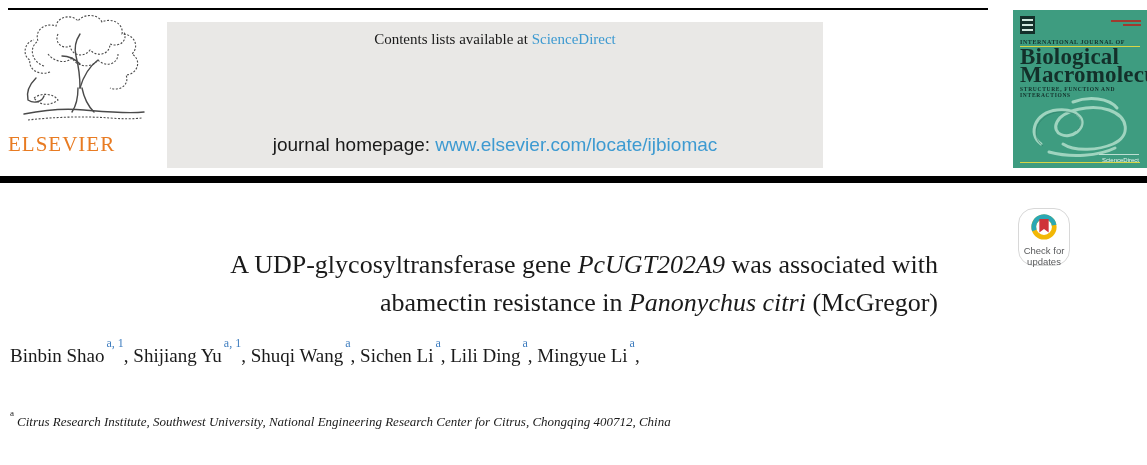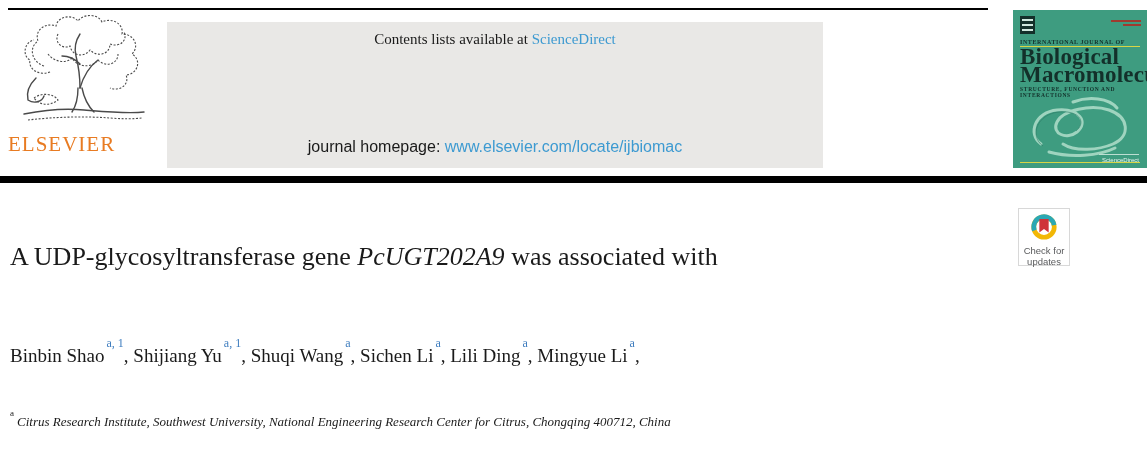--- a/index.html
+++ b/index.html
@@ -18,21 +18,21 @@
   .logo-word{font-family:"Liberation Serif",serif;font-size:21px;letter-spacing:1px;
              color:var(--elsevier-orange);margin-top:2px;}
 
   
   .banner{position:absolute;left:167px;top:22px;width:656px;height:146px;background:var(--banner-gray);
           text-align:center;}
   .contents-line{position:absolute;top:9px;left:0;width:100%;font-size:15px;}
   .link{color:var(--link-blue);text-decoration:none;cursor:pointer;}
   .journal-title{position:absolute;top:50px;left:0;width:100%;font-size:28px;}
   .homepage-line{position:absolute;bottom:12px;left:0;width:100%;
-                 font-family:"Liberation Sans",sans-serif;font-size:16px;}
+                 font-family:"Liberation Sans",sans-serif;font-size:19px;}
 
   
   .cover{position:absolute;left:1013px;top:10px;width:134px;height:158px;background:var(--cover-green);
          overflow:hidden;font-family:"Liberation Serif",serif;}
   .cover-minilogo{position:absolute;left:7px;top:6px;width:15px;height:18px;background:var(--cover-ink);}
   .cover-minilogo i{display:block;height:2px;background:#cfe8de;margin:3px 2px 0 2px;}
   .vol-lines{position:absolute;right:6px;top:8px;text-align:right;}
   .vol-lines i{display:block;height:2px;margin-top:2px;background:var(--cover-red);}
   .vol-lines i.l1{width:30px;margin-left:auto;}
   .vol-lines i.l2{width:18px;margin-left:auto;}
@@ -45,31 +45,31 @@
                   color:var(--cover-ink);font-weight:bold;}
   .cover-ribbon{position:absolute;left:0;top:84px;}
   .ribbon-stroke{stroke:var(--cover-ribbon);fill:none;stroke-width:3;stroke-linecap:round;}
   .ribbon-shadow{stroke:#2E7D68;fill:none;stroke-width:1;opacity:.6;}
   .cover-brand{position:absolute;right:8px;top:147px;font-size:6px;color:#eaf5f0;
                font-family:"Liberation Sans",sans-serif;}
   .cover-brand-rule{position:absolute;right:8px;top:144px;width:40px;height:1px;background:#bcded2;}
 
   
   .crossmark{position:absolute;left:1018px;top:208px;width:50px;height:56px;background:#fff;
-             border:1px solid #d8d8d8;border-radius:0;text-align:center;cursor:pointer;
+             border:1px solid #d8d8d8;border-radius:16px;text-align:center;cursor:pointer;
              font-family:"Liberation Sans",sans-serif;}
   .crossmark svg{margin-top:4px;}
   .cm-ring-yellow{stroke:var(--crossmark-yellow);fill:none;}
   .cm-ring-teal{stroke:var(--crossmark-teal);fill:none;}
   .cm-flag{fill:var(--crossmark-red);}
   .cm-text{font-size:9.5px;line-height:10.5px;color:var(--badge-text);margin-top:1px;}
 
   
   .article-title{position:absolute;left:10px;top:238px;width:920px;font-size:26px;line-height:38px;
-                 font-weight:normal;margin:0;}
+                 font-weight:normal;margin:8px;text-align:right;}
   .italic{font-style:italic;}
   .authors{position:absolute;left:10px;top:336px;width:980px;font-size:19px;line-height:31px;}
   .author-sup{color:var(--sup-blue);font-size:12px;position:relative;top:-8px;margin-left:2px;}
   .affiliations{position:absolute;left:10px;top:408px;width:1010px;font-size:13px;font-style:italic;
                 line-height:20px;}
   .aff-sup{font-size:9px;position:relative;top:-5px;font-style:normal;margin-right:3px;}
 </style>
 </head>
 <body>
 
@@ -139,20 +139,21 @@
       <path class="cm-flag" d="M10,6.5 L20,6.5 L20,21 L15,17.2 L10,21 Z"></path>
     </svg>
     <div class="cm-text">
       <div>Check for</div>
       <div>updates</div>
     </div>
   </div>
 
   <h1 class="article-title">
     <div><span>A UDP-glycosyltransferase gene </span><span class="italic">PcUGT202A9</span><span> was associated with</span></div>
+    <div><span>abamectin resistance in </span><span class="italic">Panonychus citri</span><span> (McGregor)</span></div>
   </h1>
 
   <div class="authors">
     <div>
       <span>Binbin Shao</span><sup class="author-sup">a, 1</sup><span>, </span>
       <span>Shijiang Yu</span><sup class="author-sup">a, 1</sup><span>, </span>
       <span>Shuqi Wang</span><sup class="author-sup">a</sup><span>, </span>
       <span>Sichen Li</span><sup class="author-sup">a</sup><span>, </span>
       <span>Lili Ding</span><sup class="author-sup">a</sup><span>, </span>
       <span>Mingyue Li</span><sup class="author-sup">a</sup><span>,</span>

